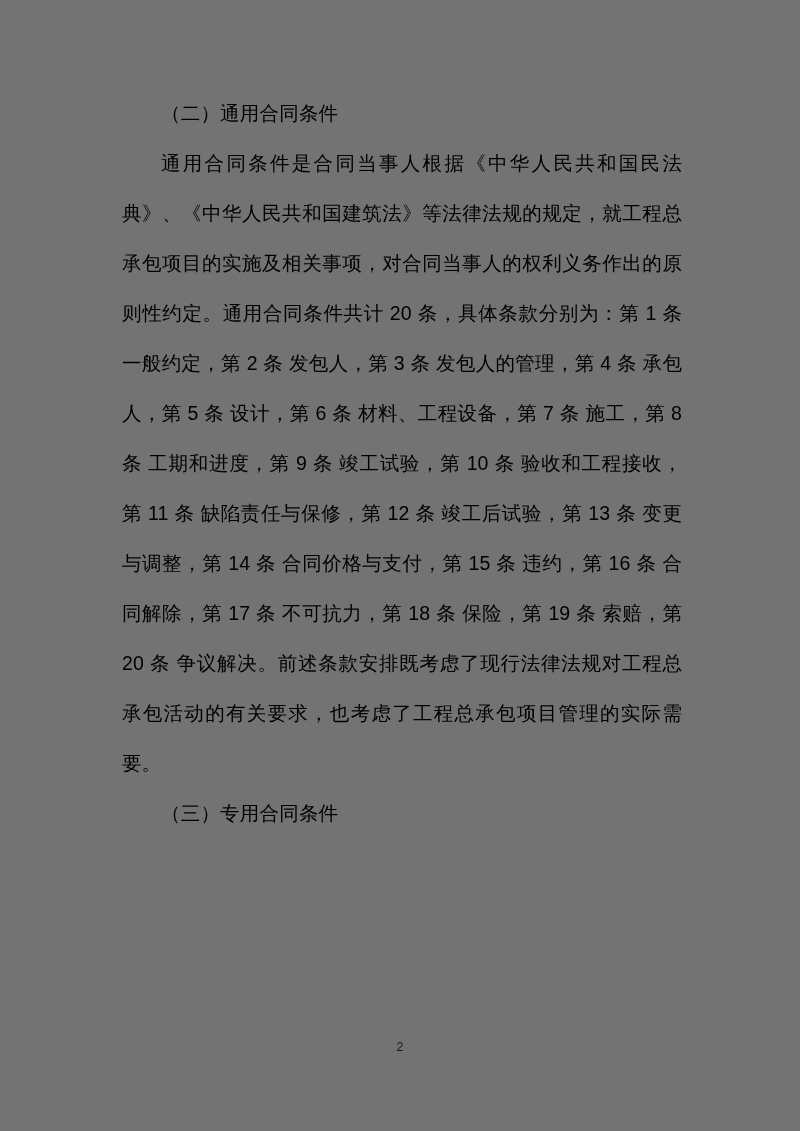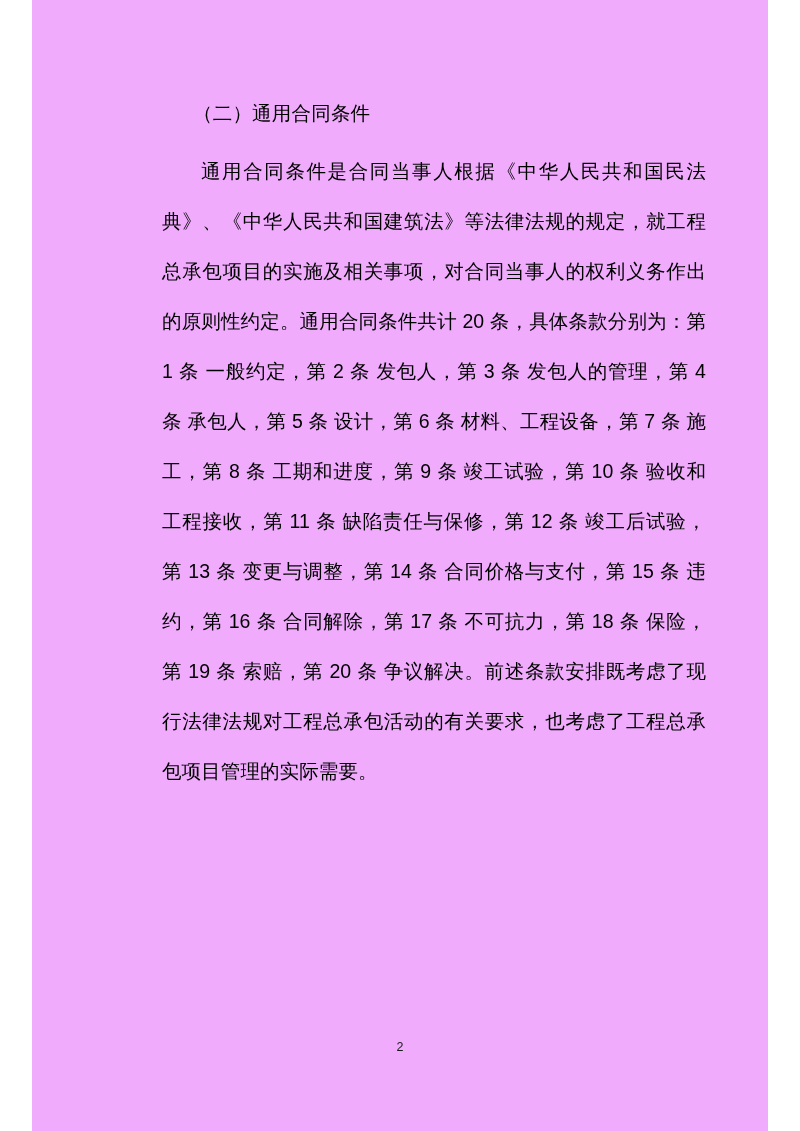--- a/index.html
+++ b/index.html
@@ -2,24 +2,24 @@
 <html><head>
 <meta charset="utf-8">
 <style>
   html, body {
     margin: 0;
     padding: 0;
     background: #ffffff;
   }
   .page {
     position: relative;
-    width: 736px;
+    width: 800px;
     height: 1131px;
     margin: 0 auto;
-    background: #f0abfc;
+    background: #737373;
     box-sizing: border-box;
     overflow: hidden;
     font-family: "Liberation Sans", "DejaVu Sans", sans-serif;
     color: #000000;
   }
   .content {
     position: absolute;
     left: 122px;
     top: 88px;
     width: 560px;
@@ -32,21 +32,21 @@
     margin: 0;
     white-space: nowrap;
   }
   .para {
     font-size: 19.5px;
     line-height: 50px;
     text-indent: 39px;
     text-align: justify;
     text-justify: inter-character;
     letter-spacing: 0.1px;
-    margin: 8px;
+    margin: 0;
   }
   .page-number {
     position: absolute;
     left: 0;
     right: 0;
     top: 1040px;
     text-align: center;
     font-size: 12.5px;
     color: #1a1a1a;
   }
@@ -54,18 +54,19 @@
 </head>
 <body>
 
 <div class="page">
   <div class="content">
 
     <p class="heading">（二）通用合同条件</p>
 
     <p class="para">通用合同条件是合同当事人根据《中华人民共和国民法典》、《中华人民共和国建筑法》等法律法规的规定，就工程总承包项目的实施及相关事项，对合同当事人的权利义务作出的原则性约定。通用合同条件共计 20 条，具体条款分别为：第 1 条 一般约定，第 2 条 发包人，第 3 条 发包人的管理，第 4 条 承包人，第 5 条 设计，第 6 条 材料、工程设备，第 7 条 施工，第 8 条 工期和进度，第 9 条 竣工试验，第 10 条 验收和工程接收，第 11 条 缺陷责任与保修，第 12 条 竣工后试验，第 13 条 变更与调整，第 14 条 合同价格与支付，第 15 条 违约，第 16 条 合同解除，第 17 条 不可抗力，第 18 条 保险，第 19 条 索赔，第 20 条 争议解决。前述条款安排既考虑了现行法律法规对工程总承包活动的有关要求，也考虑了工程总承包项目管理的实际需要。</p>
 
+    <p class="heading">（三）专用合同条件</p>
 
 
   </div>
 
   <div class="page-number">2</div>
 </div>
 
 </body></html>

